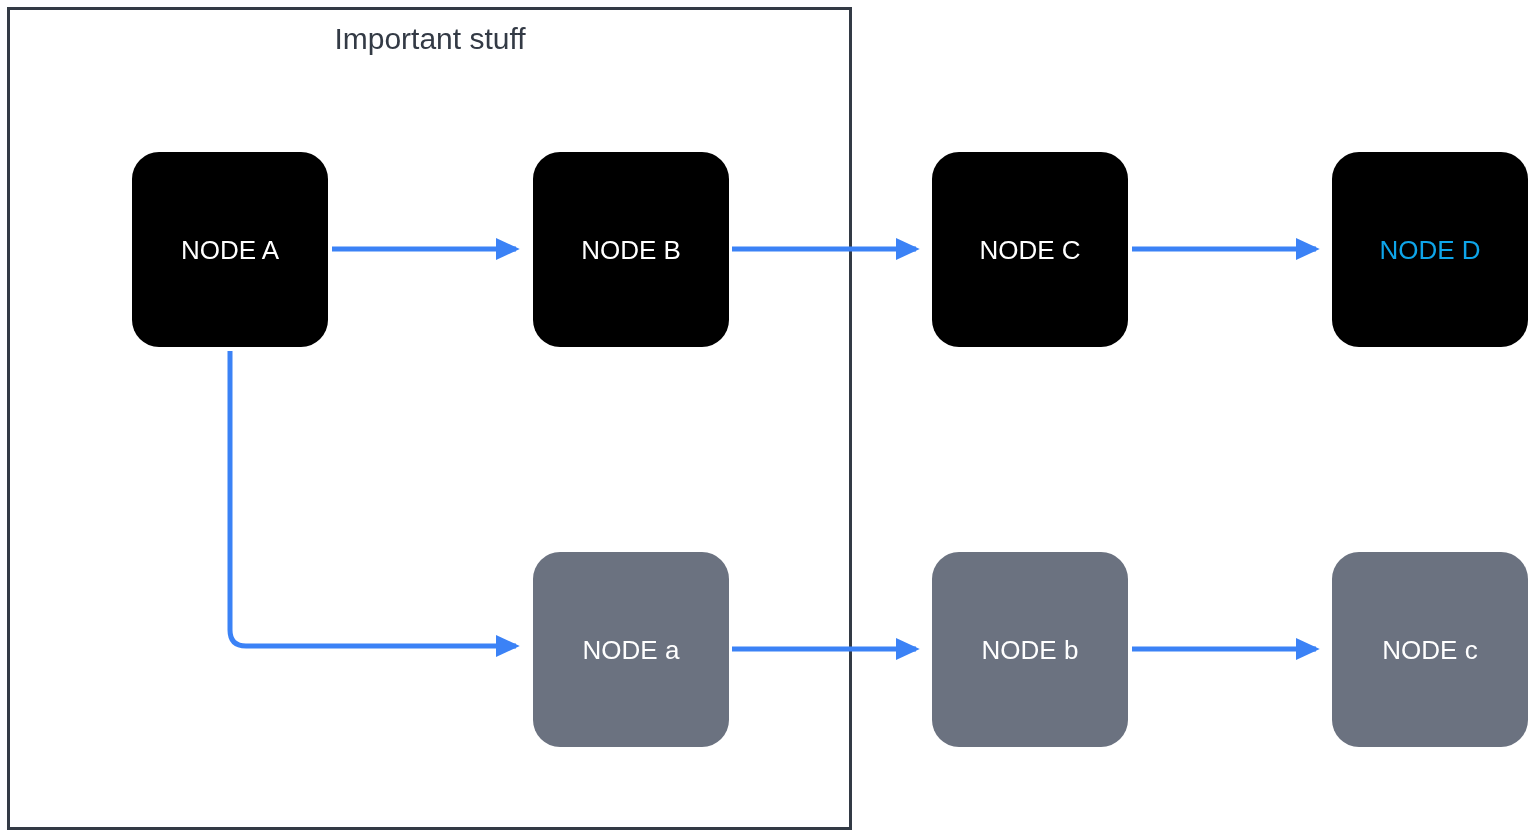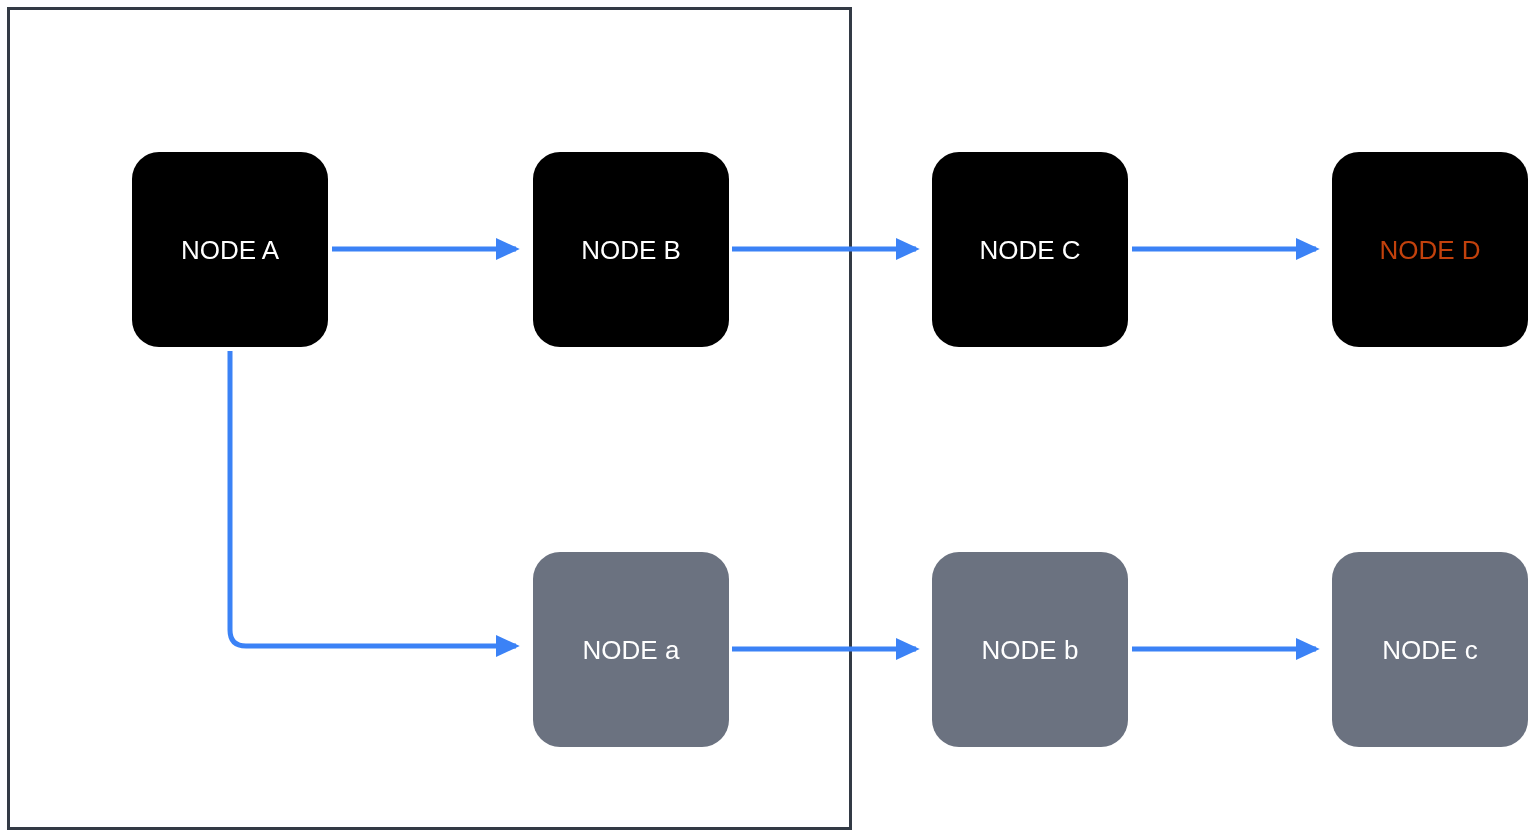--- a/index.html
+++ b/index.html
@@ -55,20 +55,21 @@
   .node-label {
     display: block;
   }
 </style>
 </head>
 <body>
 
 <div id="canvas" style="width: 1540px; height: 840px; background: rgb(255, 255, 255);">
 
   <div class="subgraph-box" id="subgraph-box" style="left: 7px; top: 7px; width: 845px; height: 823px; border-width: 3px; border-color: rgb(51, 58, 69);"></div>
+  <div class="subgraph-title" id="subgraph-title" style="left: 230px; top: 24px; width: 400px; color: rgb(51, 58, 69);">Important stuff</div>
 
   <svg id="edge-layer" viewBox="0 0 1540 840" xmlns="http://www.w3.org/2000/svg" style="width: 1540px; height: 840px;">
       <defs>
         <marker id="arrowhead" viewBox="0 0 10 10" refX="8" refY="5" markerWidth="5" markerHeight="5" orient="auto-start-reverse" markerUnits="strokeWidth">
           <path d="M 0 0.6 L 9.5 5 L 0 9.4 z" fill="#3b82f6"></path>
         </marker>
       </defs>
       <path d="M 332 249 L 516 249" fill="none" stroke="#3b82f6" stroke-width="5" stroke-linecap="butt" stroke-linejoin="round" marker-end="url(#arrowhead)"></path>
       <path d="M 732 249 L 916 249" fill="none" stroke="#3b82f6" stroke-width="5" stroke-linecap="butt" stroke-linejoin="round" marker-end="url(#arrowhead)"></path>
       <path d="M 1132 249 L 1316 249" fill="none" stroke="#3b82f6" stroke-width="5" stroke-linecap="butt" stroke-linejoin="round" marker-end="url(#arrowhead)"></path>
@@ -80,21 +81,21 @@
   <div id="node-layer">
       <div class="node" style="left: 132px; top: 152px; width: 196px; height: 195px; background: rgb(0, 0, 0); color: rgb(255, 255, 255);">
         <span class="node-label">NODE A</span>
       </div>
       <div class="node" style="left: 533px; top: 152px; width: 196px; height: 195px; background: rgb(0, 0, 0); color: rgb(255, 255, 255);">
         <span class="node-label">NODE B</span>
       </div>
       <div class="node" style="left: 932px; top: 152px; width: 196px; height: 195px; background: rgb(0, 0, 0); color: rgb(255, 255, 255);">
         <span class="node-label">NODE C</span>
       </div>
-      <div class="node" style="left: 1332px; top: 152px; width: 196px; height: 195px; background: rgb(0, 0, 0); color: #c2410c;">
+      <div class="node" style="left: 1332px; top: 152px; width: 196px; height: 195px; background: rgb(0, 0, 0); color: #0ea5e9;">
         <span class="node-label">NODE D</span>
       </div>
       <div class="node" style="left: 533px; top: 552px; width: 196px; height: 195px; background: rgb(107, 114, 128); color: rgb(255, 255, 255);">
         <span class="node-label">NODE a</span>
       </div>
       <div class="node" style="left: 932px; top: 552px; width: 196px; height: 195px; background: rgb(107, 114, 128); color: rgb(255, 255, 255);">
         <span class="node-label">NODE b</span>
       </div>
       <div class="node" style="left: 1332px; top: 552px; width: 196px; height: 195px; background: rgb(107, 114, 128); color: rgb(255, 255, 255);">
         <span class="node-label">NODE c</span>

